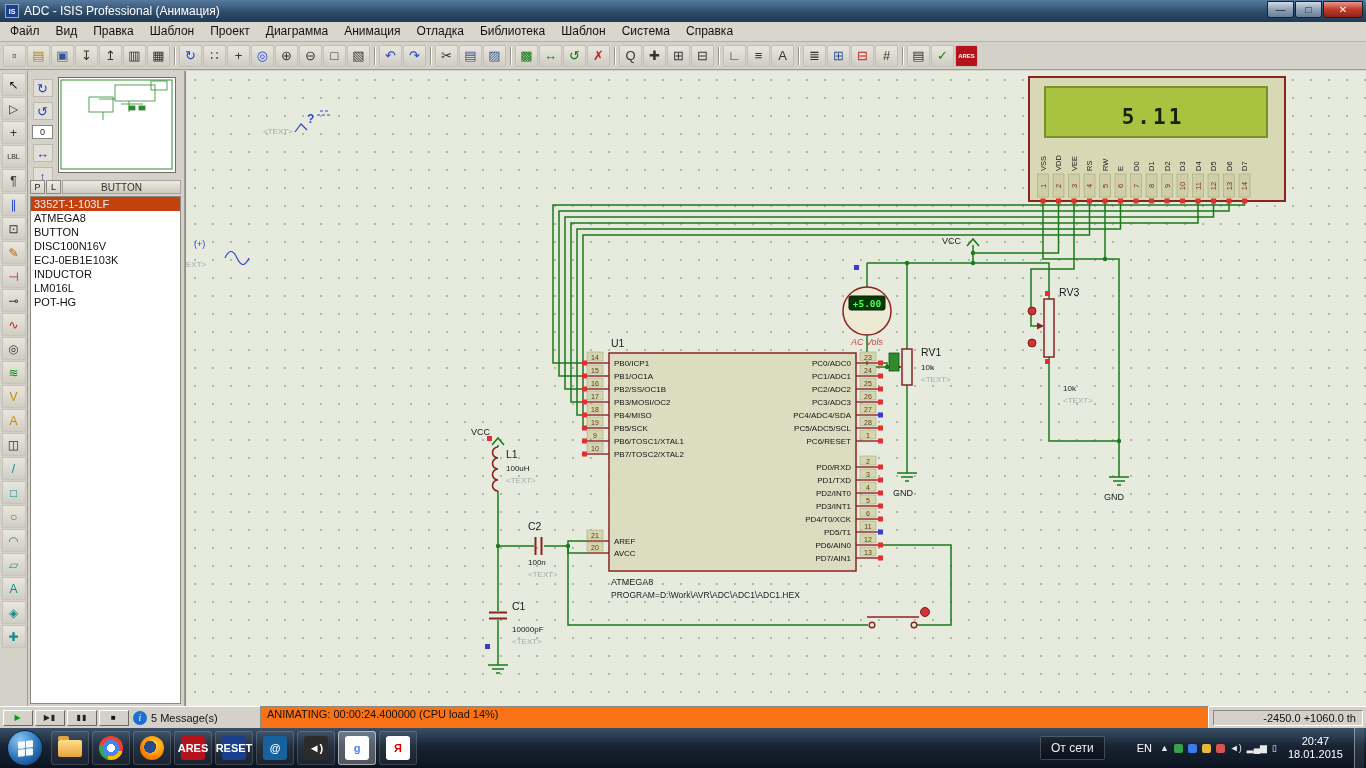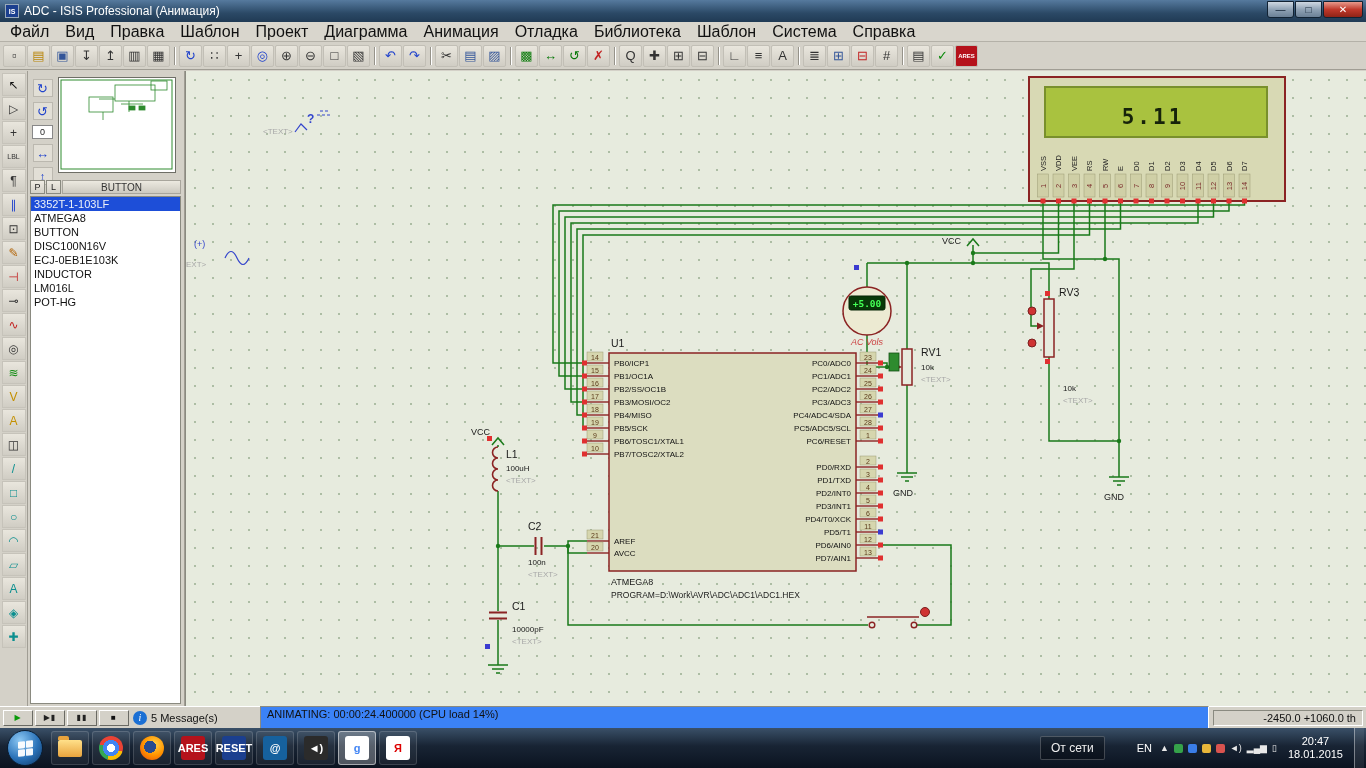--- a/index.html
+++ b/index.html
@@ -5,56 +5,56 @@
   *{box-sizing:border-box;margin:0;padding:0}
   html,body{width:1366px;height:768px;overflow:hidden;font-family:"Liberation Sans",sans-serif;background:#000}
   #app{position:relative;width:1366px;height:768px;background:#d4d1c8}
   
   .titlebar{position:absolute;top:0;left:0;right:0;height:22px;background:linear-gradient(#567a9e,#2b4966 60%,#203a54);display:flex;align-items:center;padding:0 5px;color:#fff;font-size:12px}
   .appicon{width:14px;height:14px;background:#1b3f8f;border:1px solid #9ab;color:#fff;font-size:7px;font-weight:bold;display:flex;align-items:center;justify-content:center;margin-right:5px}
   .winbtns{position:absolute;right:3px;top:1px;display:flex;gap:1px}
   .winbtn{width:27px;height:17px;border:1px solid #123;border-radius:0 0 3px 3px;background:linear-gradient(#cfd8e2,#8fa2b5 50%,#6b8096);color:#123;font-size:10px;display:flex;align-items:center;justify-content:center}
   .winbtn.close{width:40px;background:linear-gradient(#e89a8c,#c0392b 50%,#8f2317);color:#fff}
   
-  .menubar{position:absolute;top:22px;left:0;right:0;height:20px;background:#d9d6cd;border-bottom:1px solid #b4b1a8;display:flex;align-items:center;font-size:16px;color:#111;padding-left:2px}
+  .menubar{position:absolute;top:22px;left:0;right:0;height:20px;background:#d9d6cd;border-bottom:1px solid #b4b1a8;display:flex;align-items:flex-start;font-size:12px;color:#111;padding-left:2px}
   .menu-item{padding:2px 8px}
   
   .toolbar{position:absolute;top:42px;left:0;right:0;height:28px;background:#d4d1c8;border-bottom:1px solid #a09d94;display:flex;align-items:center;padding:0 3px;gap:1px}
   .tb-btn{width:23px;height:22px;display:flex;align-items:center;justify-content:center;font-size:13px;border:1px solid #c2bfb6;border-radius:2px;background:linear-gradient(#e9e6dd,#d0cdc4)}
   .tb-sep{width:1px;height:18px;background:#96938a;box-shadow:1px 0 0 #fff;margin:0 3px}
   .tb-ares{background:#b5121b!important;color:#fff!important;font-size:6px!important;font-weight:bold}
   
   .lefttools{position:absolute;top:71px;bottom:62px;left:0;width:28px;background:#d4d1c8;border-right:1px solid #a09d94;display:flex;flex-direction:column;align-items:center;padding-top:2px}
   .lt-btn{width:24px;height:23px;display:flex;align-items:center;justify-content:center;font-size:12px;border:1px solid #c6c3ba;background:linear-gradient(#e9e6dd,#d0cdc4);margin-bottom:1px}
   
   .panel{position:absolute;top:71px;bottom:62px;left:28px;width:157px;background:#d4d1c8;border-right:1px solid #a09d94}
   .orient{position:absolute;left:2px;top:8px;width:25px;display:flex;flex-direction:column;align-items:center;gap:5px}
   .orient-btn{width:20px;height:18px;display:flex;align-items:center;justify-content:center;font-size:13px;color:#2244cc;border:1px solid #bbb8af;background:#e2dfd6}
   .angle-box{width:21px;height:14px;background:#fff;border:1px solid #888;font-size:9px;text-align:center;line-height:12px;color:#222}
   .overview{position:absolute;left:30px;top:6px;width:118px;height:96px;background:#fff;border:1px solid #6e6e66}
   .dev-header{position:absolute;left:2px;top:108px;width:151px;height:16px;display:flex;align-items:center;gap:1px}
   .pl-btn{width:15px;height:14px;border:1px solid #8a8a80;background:linear-gradient(#efece3,#d4d1c8);font-size:9px;display:flex;align-items:center;justify-content:center;color:#222}
   .dev-title{flex:1;height:14px;text-align:center;font-size:10px;color:#333;background:linear-gradient(#ece9e0,#ccc9c0);border:1px solid #a8a59c;line-height:13px}
   .dev-list{position:absolute;left:2px;top:125px;width:151px;bottom:2px;background:#fff;border:1px solid #8a8a80;font-size:11px;overflow:hidden}
   .dev-item{height:14px;line-height:14px;padding-left:3px;color:#111;white-space:nowrap}
-  .dev-item.sel{background:#1d4ed8;color:#eef2f8}
+  .dev-item.sel{background:#c2410c;color:#eef2f8}
   
   .canvas{position:absolute;top:71px;bottom:62px;left:185px;right:0;background-color:#e7ebde;background-image:radial-gradient(circle,#adbda4 1px,rgba(0,0,0,0) 1.2px);background-size:18px 18px;border-left:1px solid #8a8a80}
   .canvas svg{position:absolute;left:0;top:0}
   svg text{font-family:"Liberation Sans",sans-serif}
   .ref{font-size:10.5px;fill:#1a1a1a}
   .val{font-size:8px;fill:#1a1a1a}
   .prop{font-size:8px;fill:#a8a8a8}
   .mono{font-family:"DejaVu Sans Mono",monospace}
   
   .statusbar{position:absolute;left:0;right:0;top:706px;height:22px;background:#d4d1c8;border-top:1px solid #fff;display:flex;align-items:center;padding:0 3px;font-size:11px;gap:4px;color:#111}
   .sb-btn{width:30px;height:16px;border:1px solid;border-color:#fff #6a6a64 #6a6a64 #fff;background:#d4d1c8;font-size:8px;display:flex;align-items:center;justify-content:center;letter-spacing:1px}
   .info-icon{width:14px;height:14px;border-radius:50%;background:#1a6fd4;color:#fff;font-size:10px;font-style:italic;font-family:"Liberation Serif",serif;display:flex;align-items:center;justify-content:center}
   .sb-msg{width:105px}
-  .sb-anim{flex:1;height:24px;border:1px solid;border-color:#8a8a80 #fff #fff #8a8a80;padding:0 6px;line-height:14px;background:#3b82f6}
+  .sb-anim{flex:1;height:24px;border:1px solid;border-color:#8a8a80 #fff #fff #8a8a80;padding:0 6px;line-height:14px;background:#f97316}
   .sb-coords{width:150px;height:16px;border:1px solid;border-color:#8a8a80 #fff #fff #8a8a80;text-align:right;padding:0 6px;line-height:14px}
   
   .taskbar{position:absolute;left:0;right:0;top:728px;height:40px;background:linear-gradient(#3a5068,#182434 45%,#0b1320);display:flex;align-items:center;padding:0 2px;gap:3px}
   .start-orb{width:36px;height:36px;border-radius:50%;background:radial-gradient(circle at 35% 28%,#8cc8f4,#2a72b8 55%,#0f3560);border:1px solid #091d33;display:flex;align-items:center;justify-content:center;margin:0 5px}
   .orb-flag{width:15px;height:15px;display:grid;grid-template-columns:1fr 1fr;grid-template-rows:1fr 1fr;gap:1px;transform:skewY(-6deg)}
   .orb-flag span{background:#fff;border-radius:1px;opacity:.95}
   .tb-app{width:38px;height:34px;border-radius:3px;display:flex;align-items:center;justify-content:center;border:1px solid rgba(255,255,255,.15);background:rgba(255,255,255,.06)}
   .tb-app.active{background:rgba(255,255,255,.28);border-color:rgba(255,255,255,.5)}
   .icon-label{width:24px;height:24px;border-radius:3px;display:flex;align-items:center;justify-content:center;font-size:11px;font-weight:bold}
   .icon-folder{width:24px;height:17px;background:linear-gradient(#ffe08a,#e8a33d);border-radius:2px;position:relative}

